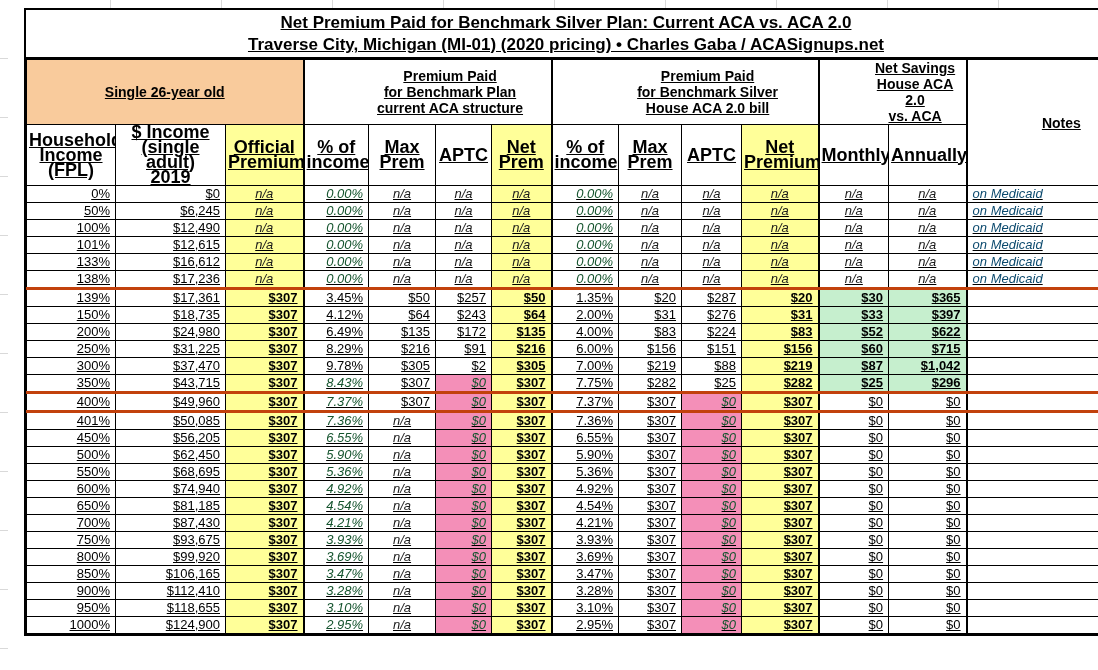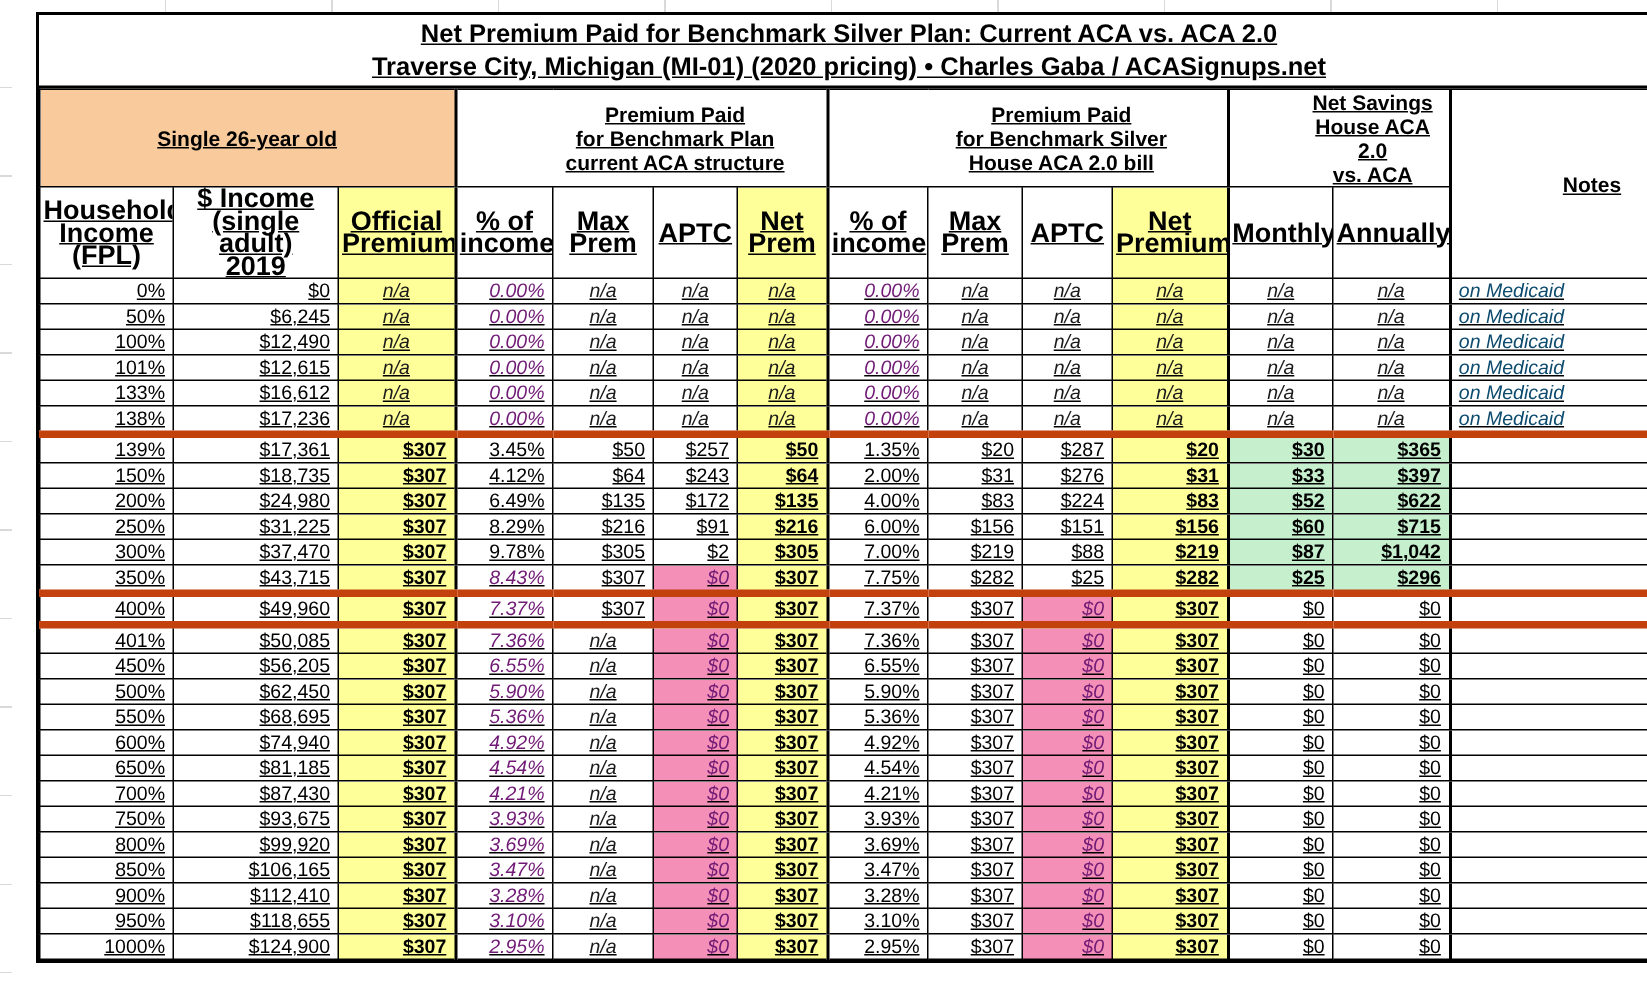--- a/index.html
+++ b/index.html
@@ -24,24 +24,24 @@
   tr.sub-row{height:56px;}
   tr.sub-row th{font-size:18px;line-height:15px;vertical-align:middle;}
   tbody tr{height:17px;}
   tbody td{line-height:16px;}
   .orange{background:var(--orange);}
   .yellow{background:var(--yellow);}
   .pink{background:var(--pink);}
   .green{background:var(--green);}
   .num{text-align:right;}
   .bold{font-weight:bold;}
-  .italic{font-style:italic;color:#701a75;}
+  .italic{font-style:italic;color:#14532d;}
   .na{text-align:center;font-style:italic;color:#1a1a1a;}
   .note{text-align:left;font-style:italic;color:#0c4a6e;}
-  tr.thick-top td{border-top:5px solid #c2410c;}
+  tr.thick-top td{border-top:3px solid #c2410c;}
   td:nth-child(4),td:nth-child(8),td:nth-child(12),td:nth-child(14){border-left:2px solid #000;}
   .gb{border-left:2px solid #000;padding-left:47px;}
   thead tr.sub-row th:nth-child(4),thead tr.sub-row th:nth-child(8),
   thead tr.sub-row th:nth-child(12){border-left:2px solid #000;}
 </style>
 </head>
 <body>
 
 <div class="grid-top"></div>
 <div class="grid-left"></div>

